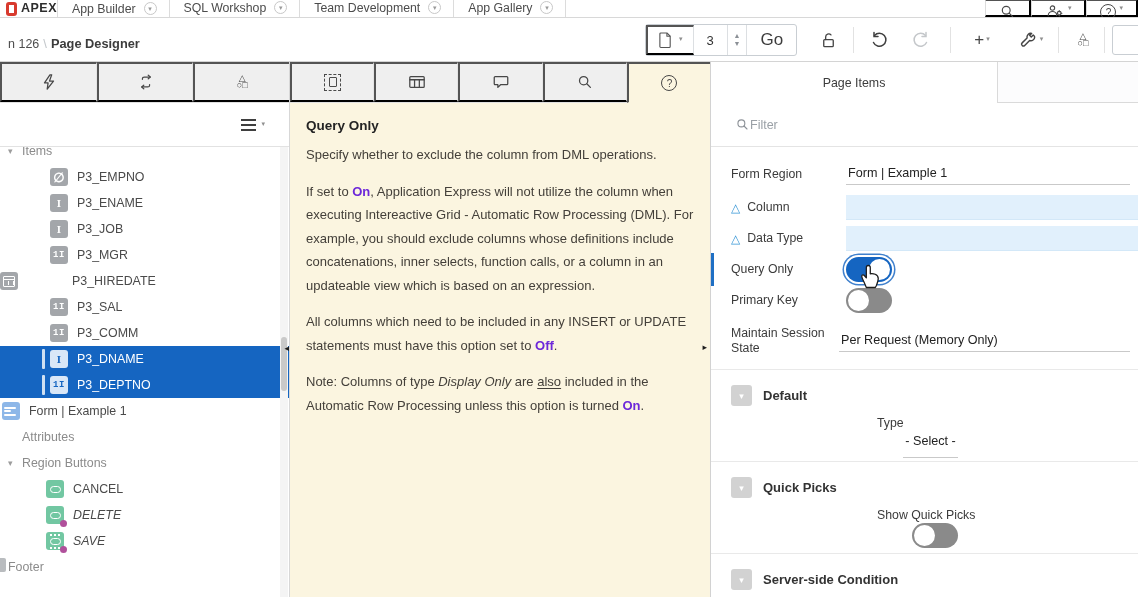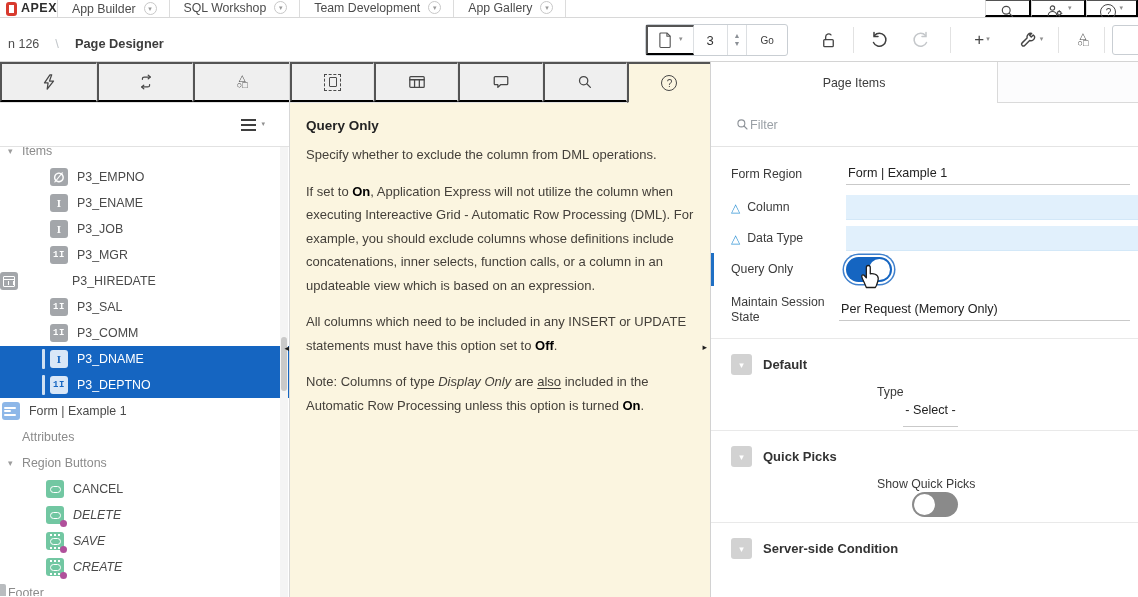--- a/index.html
+++ b/index.html
@@ -15,29 +15,29 @@
   .nav-tab { display:flex; align-items:flex-end; padding:0 12px 2px 14px; gap:8px; font-size:12.3px; color:#4c4c4c; border-right:1px solid #dcdcdc; position:relative; }
   .nav-tab.active { border-left:1px solid #dcdcdc; background:#fff; margin-bottom:-1px; z-index:2; }
   .circ { width:13px; height:13px; border:1px solid #c8c8c8; border-radius:50%; font-size:7px; color:#9a9a9a; display:flex; align-items:center; justify-content:center; margin-bottom:1px; }
   .top-right { margin-left:auto; display:flex; align-items:flex-end; }
   .tr-btn { display:flex; align-items:flex-end; gap:3px; padding:0 13px 1px; border-left:1px solid #dcdcdc; height:18px; }
   .tr-btn svg, .tr-btn .qcirc { margin-bottom:-6px; }
   .tiny-chev { font-size:7px; color:#8f8f8f; padding-bottom:2px; }
 
   
   .toolbar { height:44px; border-bottom:1px solid #d4d4d4; display:flex; align-items:center; background:#fff; position:relative; }
-  .crumbs { display:flex; align-items:center; gap:16px; padding-left:8px; font-size:12.5px; color:#4e4e4e;margin-top:8px; }
+  .crumbs { display:flex; align-items:center; gap:4px; padding-left:8px; font-size:12.5px; color:#4e4e4e;margin-top:8px; }
   .crumb-cur { font-weight:bold; color:#3c3c3c; font-size:12.8px; }
   .crumb-sep { color:#c2c6ca; font-size:13px; }
   .tb-center { position:absolute; left:645px; top:6px; height:32px; display:flex; border:1px solid #c9ced3; border-radius:3px; background:#fff; }
   .seg { display:flex; align-items:center; justify-content:center; padding:0 10px; border-right:1px solid #dcdfe2; }
   .seg:last-child { border-right:none; }
   .page-input { width:34px; border:none; outline:none; font-size:13px; text-align:center; color:#333; font-family:inherit; }
   .spin { display:flex; flex-direction:column; gap:2px; color:#8b9096; font-size:7px; line-height:6px; padding:0 6px; border-right:1px solid #dcdfe2; justify-content:center; }
-  .go { font-size:10px; color:#3d3d3d; background:none; border:none; padding:0 13px; font-family:inherit; }
+  .go { font-size:17px; color:#3d3d3d; background:none; border:none; padding:0 13px; font-family:inherit; }
   .tb-btn { position:absolute; top:8px; width:30px; height:28px; display:flex; align-items:center; justify-content:center; gap:2px; background:none; border:none; }
   .tb-div { position:absolute; top:9px; width:1px; height:26px; background:#e2e2e2; }
   .flow { display:flex; flex-direction:column; align-items:center; font-size:9px; line-height:7.5px; color:#444; font-style:normal; }
   .flow i { font-style:normal; letter-spacing:0; }
   .partial-btn { position:absolute; left:1112px; top:7px; width:46px; height:30px; border:1px solid #c9ced3; border-radius:3px; background:#fff; }
 
   
   .main { display:flex; height:535px; }
   .left { width:290px; position:relative; border-right:1px solid #d7d7d7; }
   .mid { width:420px; position:relative; background:#fbf5e0; }
@@ -86,21 +86,21 @@
   .trow.italic .lbl { font-style:italic; }
   .partial-chip { position:absolute; left:-6px; top:4px; width:12px; height:14px; background:#b9bcbf; border-radius:2px; }
   .lscroll { position:absolute; right:1px; top:85px; bottom:0; width:8px; background:#f4f4f4; }
   .lthumb { position:absolute; left:1px; top:190px; width:6px; height:54px; background:#c9c9c9; border-radius:3px; }
   .split-arrow { position:absolute; font-size:9px; color:#1c1c1c; z-index:5; }
 
   
   .help { padding:15px 16px 0 16px; }
   .help h2 { font-size:13.5px; color:#242424; margin-bottom:10px; }
   .help p { font-size:13px; line-height:23.5px; color:#44403a; margin-bottom:13px; }
-  .help p b { color:#000000; }
+  .help p b { color:#6d28d9; }
   .help p u { text-underline-offset:2px; }
 
   
   .rtabs { height:41px; display:flex; }
   .rtab { width:286px; display:flex; align-items:center; justify-content:center; font-size:12.4px; color:#3c3c3c; }
   .rtab-rest { flex:1; border-left:1px solid #dadada; border-bottom:1px solid #dadada; background:#fcfcfd; }
   .filter-row { height:44px; border-bottom:1px solid #e4e4e4; display:flex; align-items:center; padding-left:24px; }
   .filter-input { border:none; outline:none; font-size:12.5px; color:#333; font-family:inherit; width:200px; background:transparent; }
   .filter-input::placeholder { color:#9aa0a6; }
 
@@ -370,27 +370,20 @@
             </span>
             <span class="lbl">DELETE</span>
           </div>
           <div class="trow italic" style="padding-left: 46px;">
             <span class="chip green hot">
               <span class="btn-glyph"></span>
               <span class="dot"></span>
             </span>
             <span class="lbl">SAVE</span>
           </div>
-          <div class="trow italic" style="padding-left: 46px;">
-            <span class="chip green hot">
-              <span class="btn-glyph"></span>
-              <span class="dot"></span>
-            </span>
-            <span class="lbl">CREATE</span>
-          </div>
           <div class="trow muted" style="padding-left: 8px;">
             <span class="partial-chip"></span>
             <span class="lbl">Footer</span>
           </div>
         </div>
       <div class="lscroll">
           <span class="lthumb"></span>
         </div>
       <span class="split-arrow" style="right:0;top:281px">◂</span>
     </aside>
@@ -486,20 +479,28 @@
             </span>
             <button class="toggle on focused">
               <span class="knob"></span>
             </button>
             <span class="hand">
               <svg width="22" height="27" viewBox="0 0 24 28">
                 <path d="M8 26 L5.2 19.5 C4 17 3 15 3 13.6 c0-1.4 1.8-1.9 2.8-.7 L8 15.5 V4.4 C8 3 9 2 10.2 2 c1.2 0 2.1 1 2.1 2.3 V11 c2.8-.6 8.7.4 8.7 5.2 0 2.6-1 5.3-2 7.6 L17.8 26 Z" fill="#fff" stroke="#1c1c1c" stroke-width="1.4" stroke-linejoin="round"></path>
               </svg>
             </span>
           </div>
+          <div class="prow">
+            <span class="plabel">
+              <span>Primary Key</span>
+            </span>
+            <button class="toggle">
+              <span class="knob"></span>
+            </button>
+          </div>
           <div class="prow tall">
             <span class="plabel" style="width: 108px;">
               <span>Maintain Session State</span>
             </span>
             <span class="pvalue">Per Request (Memory Only)</span>
           </div>
           <div class="divline"></div>
           <div class="section">
             <button class="sec-chev">▾</button>
             <span class="sec-title">Default</span>

